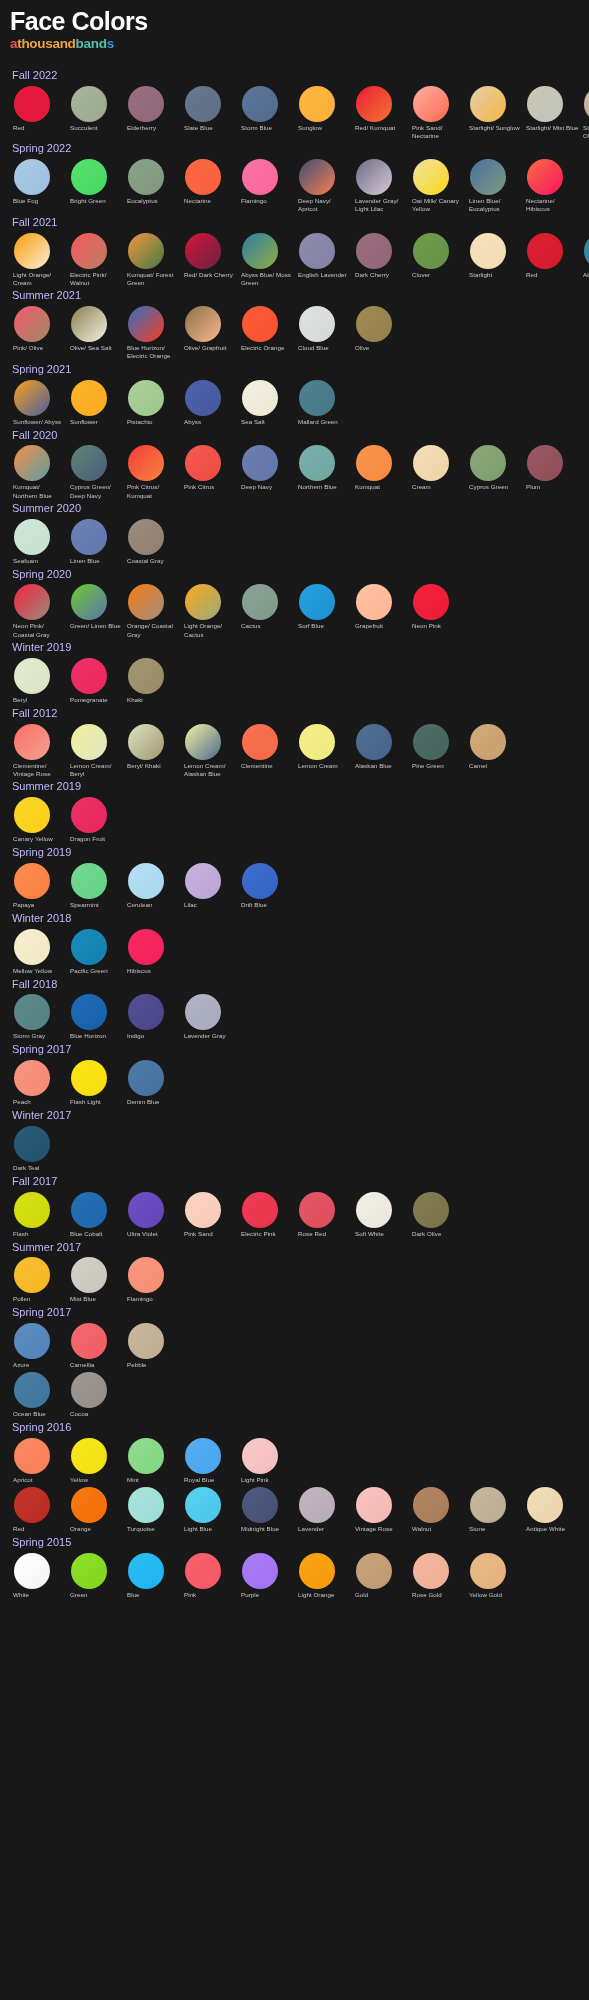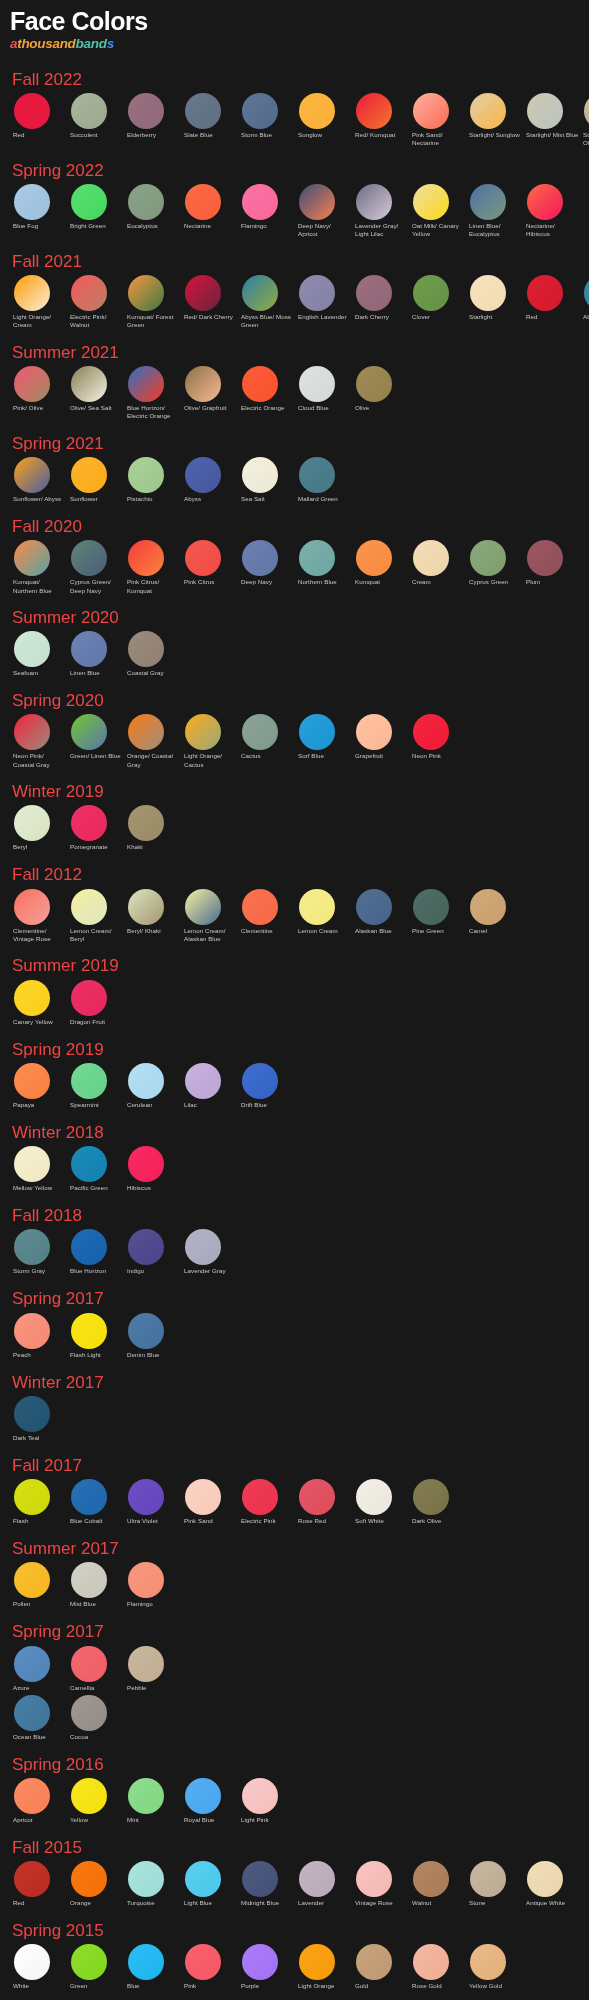--- a/index.html
+++ b/index.html
@@ -16,33 +16,32 @@
   #header { margin-bottom: 16px; }
   #title {
     font-size: 25px;
     font-weight: bold;
     letter-spacing: -0.5px;
     line-height: 1.08;
     color: #ffffff;
   }
   #brand {
     font-size: 13.5px;
-    font-style: italic;
     font-weight: bold;
     letter-spacing: -0.3px;
     line-height: 1.25;
     margin-top: 1px;
   }
   #brand span { display: inline; }
   .season-head {
-    font-size: 17px;
+    font-size: 11px;
     font-weight: normal;
-    color: #ef4444;
+    color: #c4b5fd;
     line-height: 1.25;
-    margin: 12px 0 3px 2px;
+    margin: 2px 0 3px 2px;
     letter-spacing: 0px;
   }
   .row {
     display: flex;
     flex-wrap: nowrap;
     align-items: flex-start;
     margin-bottom: 2px;
   }
   .swatch {
     width: 57px;
@@ -602,21 +601,20 @@
       </div>
       <div class="swatch">
         <div class="dot" style="background: linear-gradient(135deg, rgb(86, 174, 242) 0%, rgb(71, 165, 238) 100%);"></div>
         <div class="cap">Royal Blue</div>
       </div>
       <div class="swatch">
         <div class="dot" style="background: linear-gradient(135deg, rgb(249, 201, 201) 0%, rgb(245, 189, 189) 100%);"></div>
         <div class="cap">Light Pink</div>
       </div>
     </div>
-    <div class="season-head">Fall 2015</div>
     <div class="row">
       <div class="swatch">
         <div class="dot" style="background: linear-gradient(135deg, rgb(196, 52, 42) 0%, rgb(184, 43, 33) 100%);"></div>
         <div class="cap">Red</div>
       </div>
       <div class="swatch">
         <div class="dot" style="background: linear-gradient(135deg, rgb(249, 121, 17) 0%, rgb(244, 110, 6) 100%);"></div>
         <div class="cap">Orange</div>
       </div>
       <div class="swatch">

